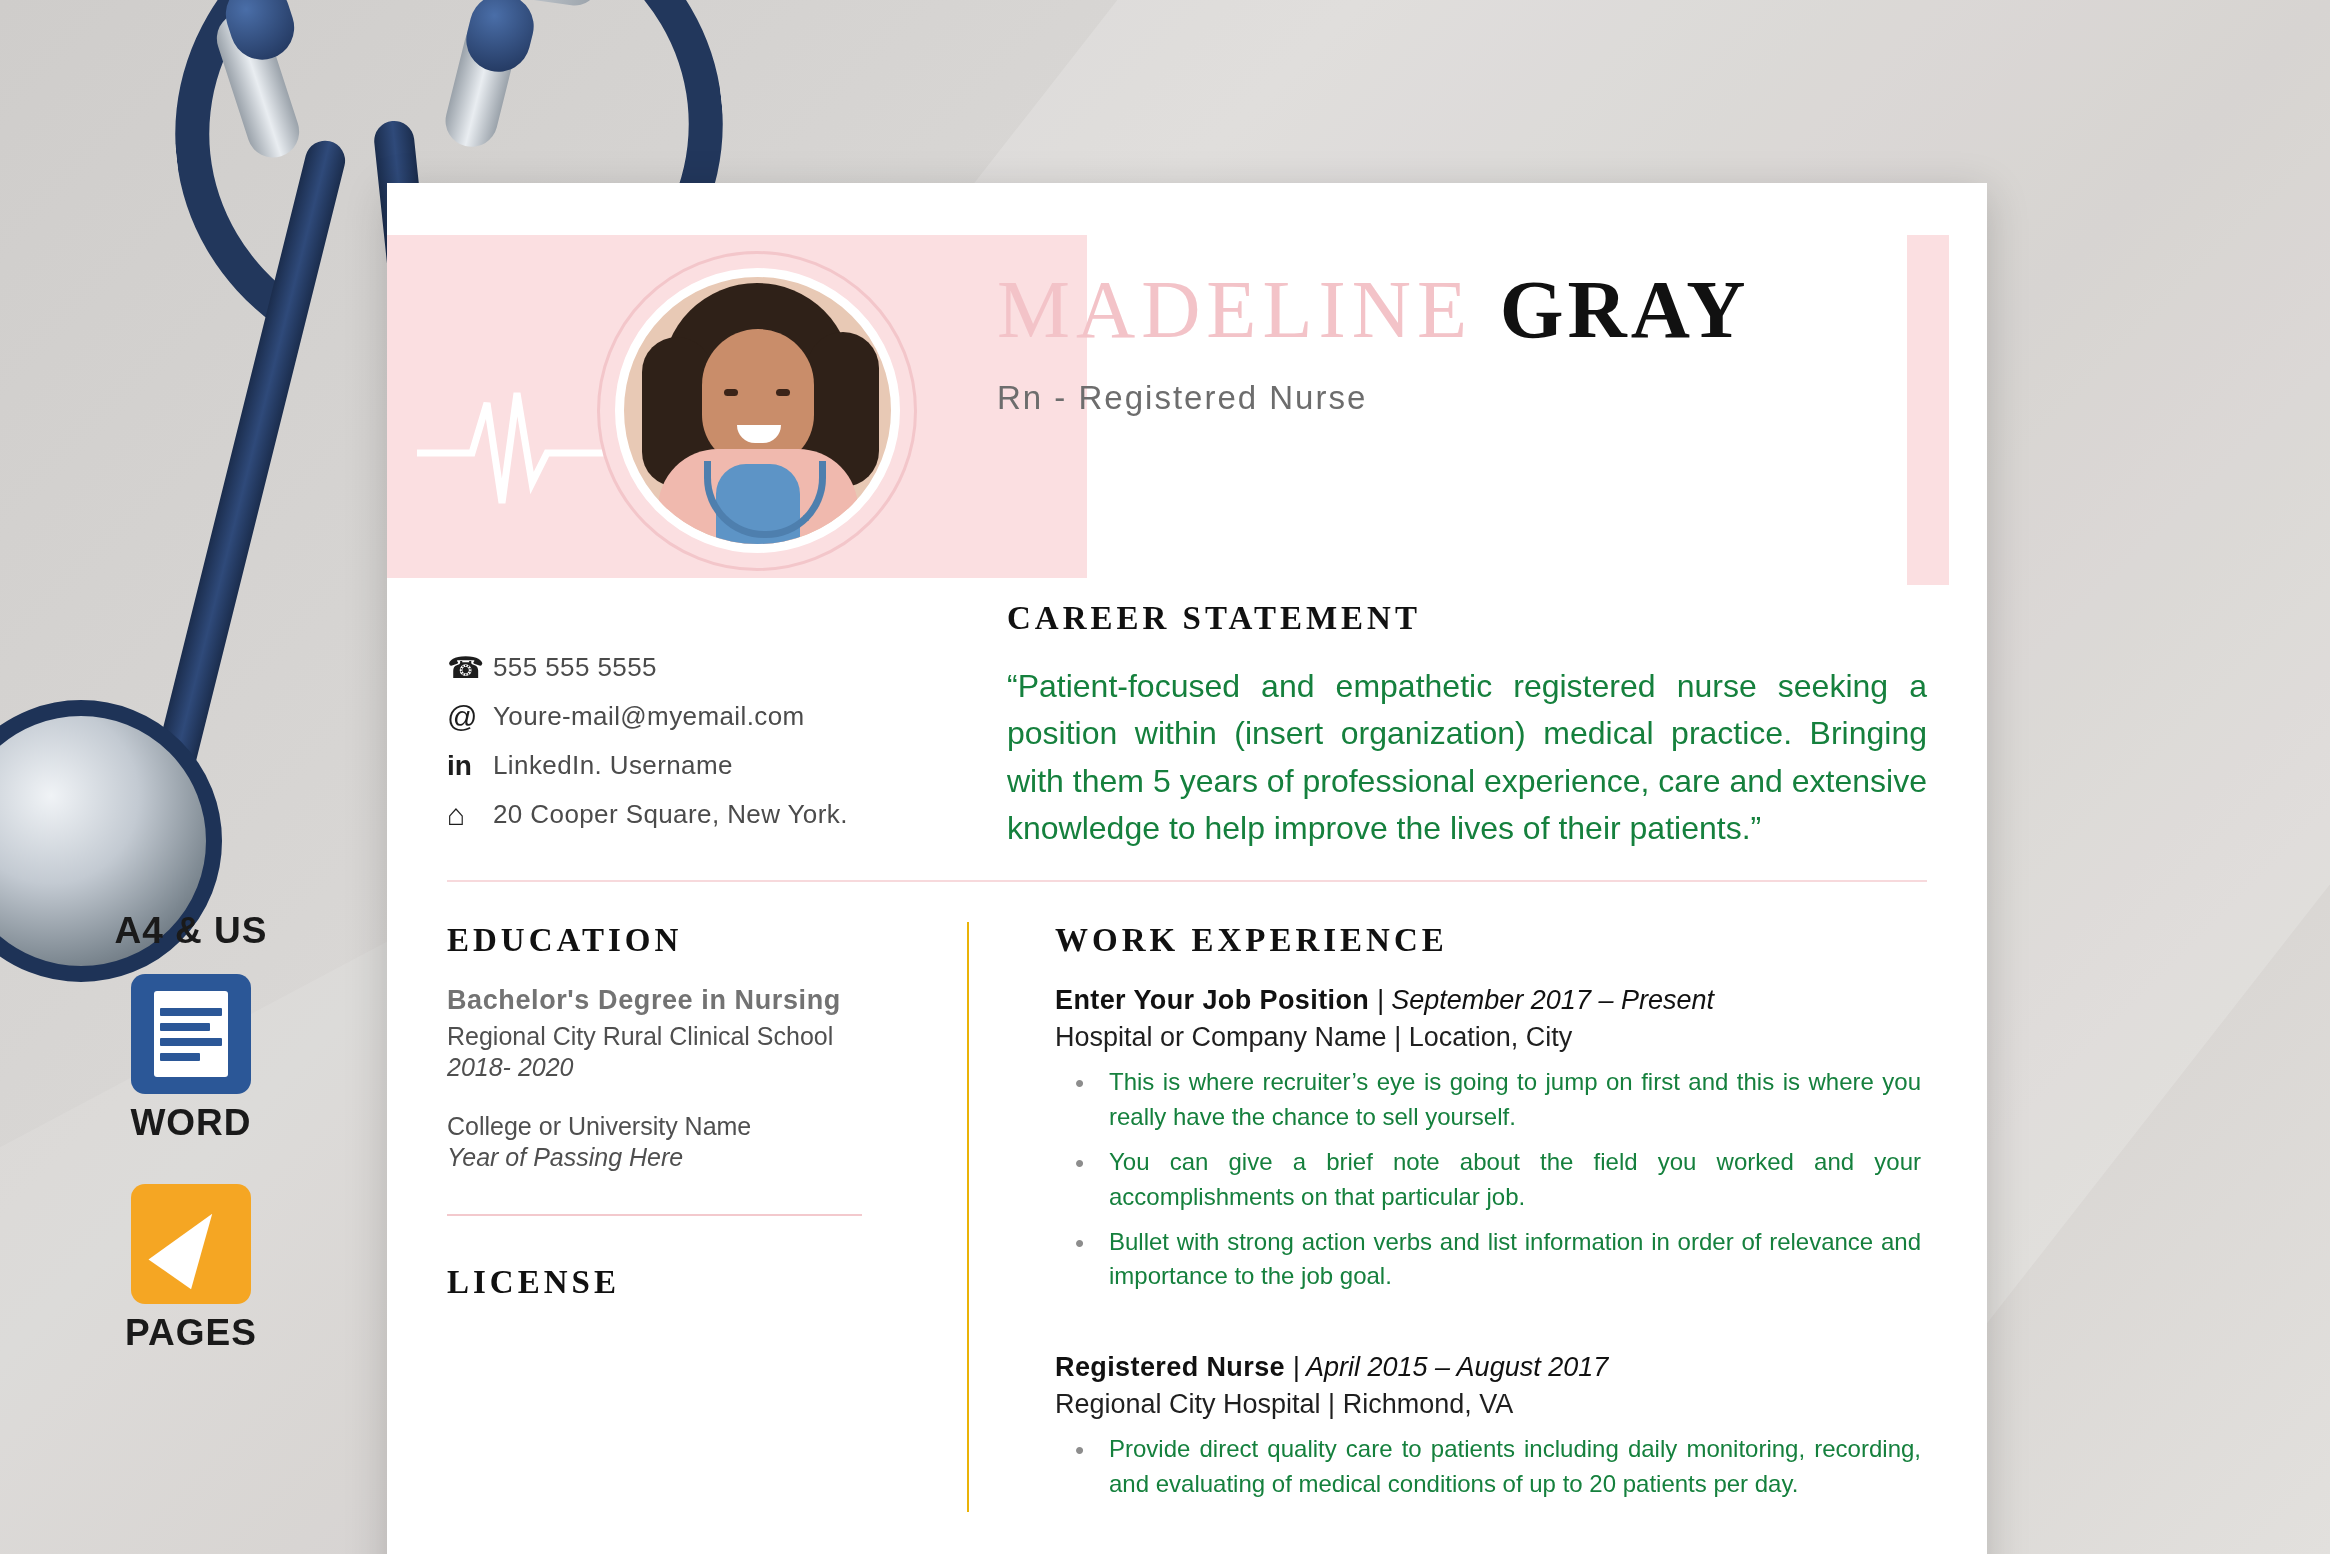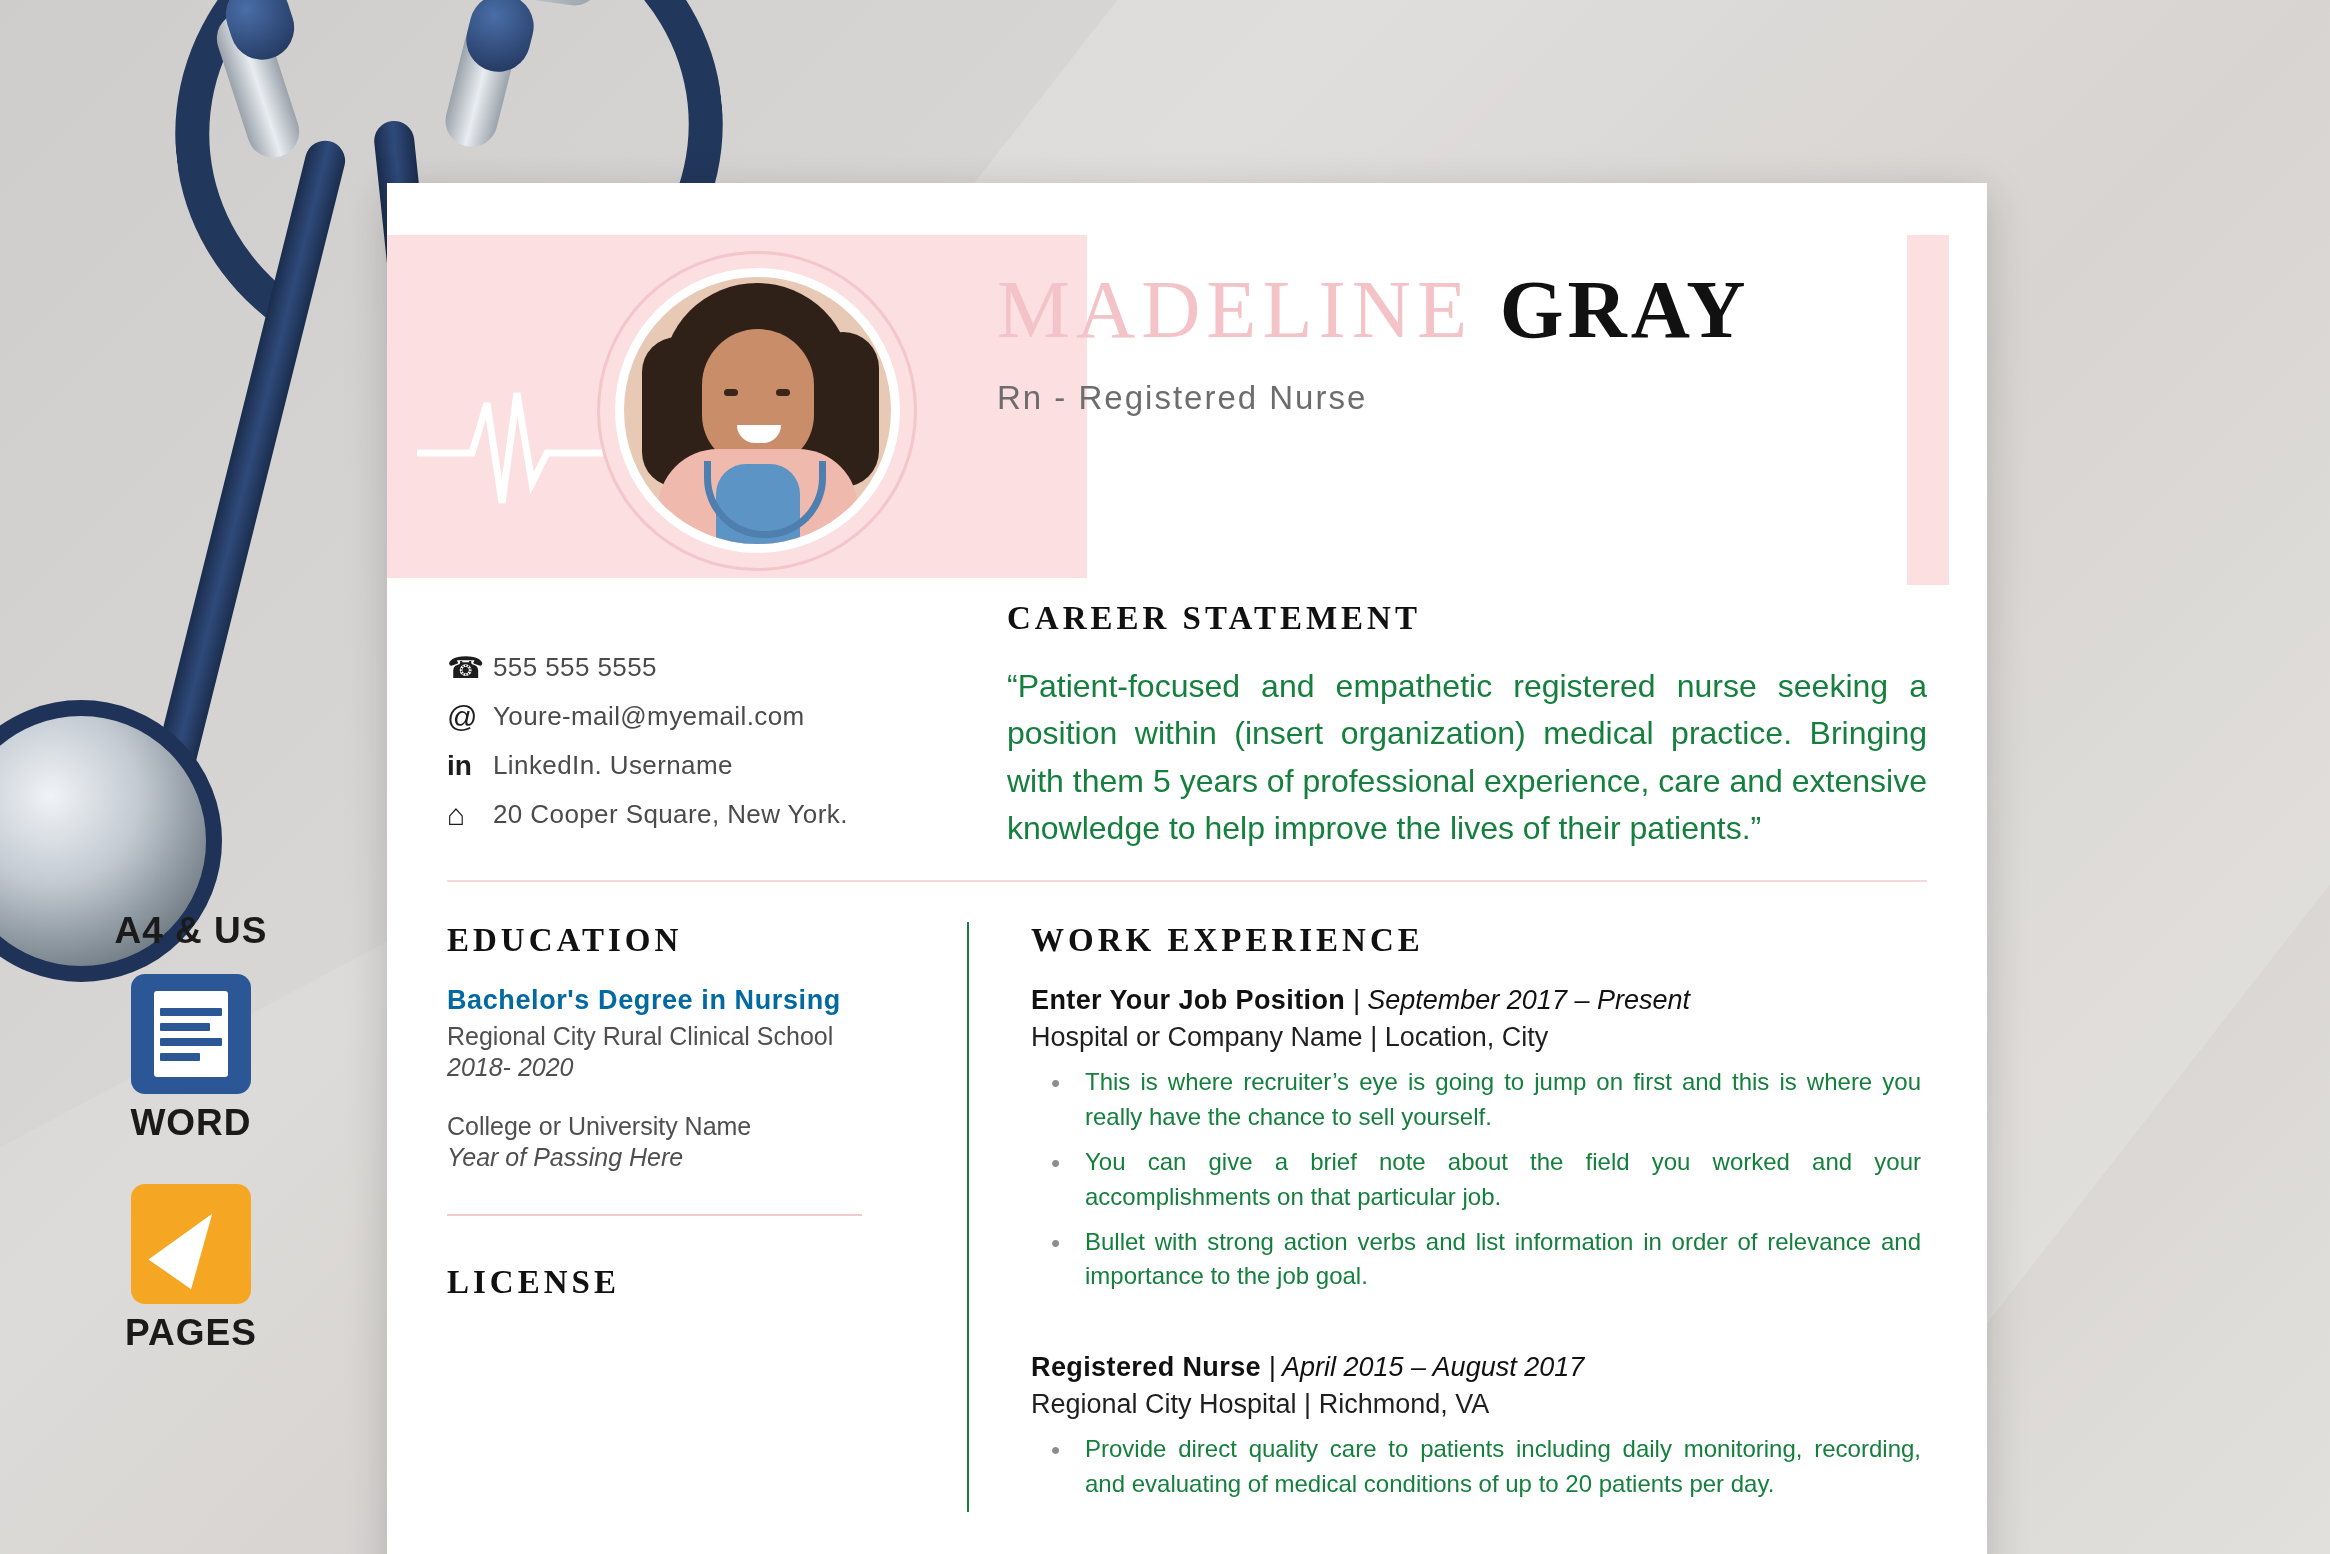--- a/index.html
+++ b/index.html
@@ -310,28 +310,28 @@
     display: flex;
     padding: 40px 60px 0 60px;
   }
   .edu-col {
     width: 520px;
     padding-right: 30px;
     box-sizing: border-box;
   }
   .work-col {
     flex: 1;
-    padding-left: 62px;
-    border-left: 2px solid #15803d;
+    padding-left: 86px;
+    border-left: 2px solid #eab308;
   }
   .entry { margin-bottom: 30px; }
   .entry-title {
     font-size: 27px;
     font-weight: bold;
-    color: #0369a1;
+    color: #737373;
     letter-spacing: 0.6px;
     margin-bottom: 6px;
     margin-top: 17px;
   }
   .entry-sub {
     font-size: 25px;
     color: #4f4f4f;
     margin-bottom: 2px;
   }
   .entry-date {

